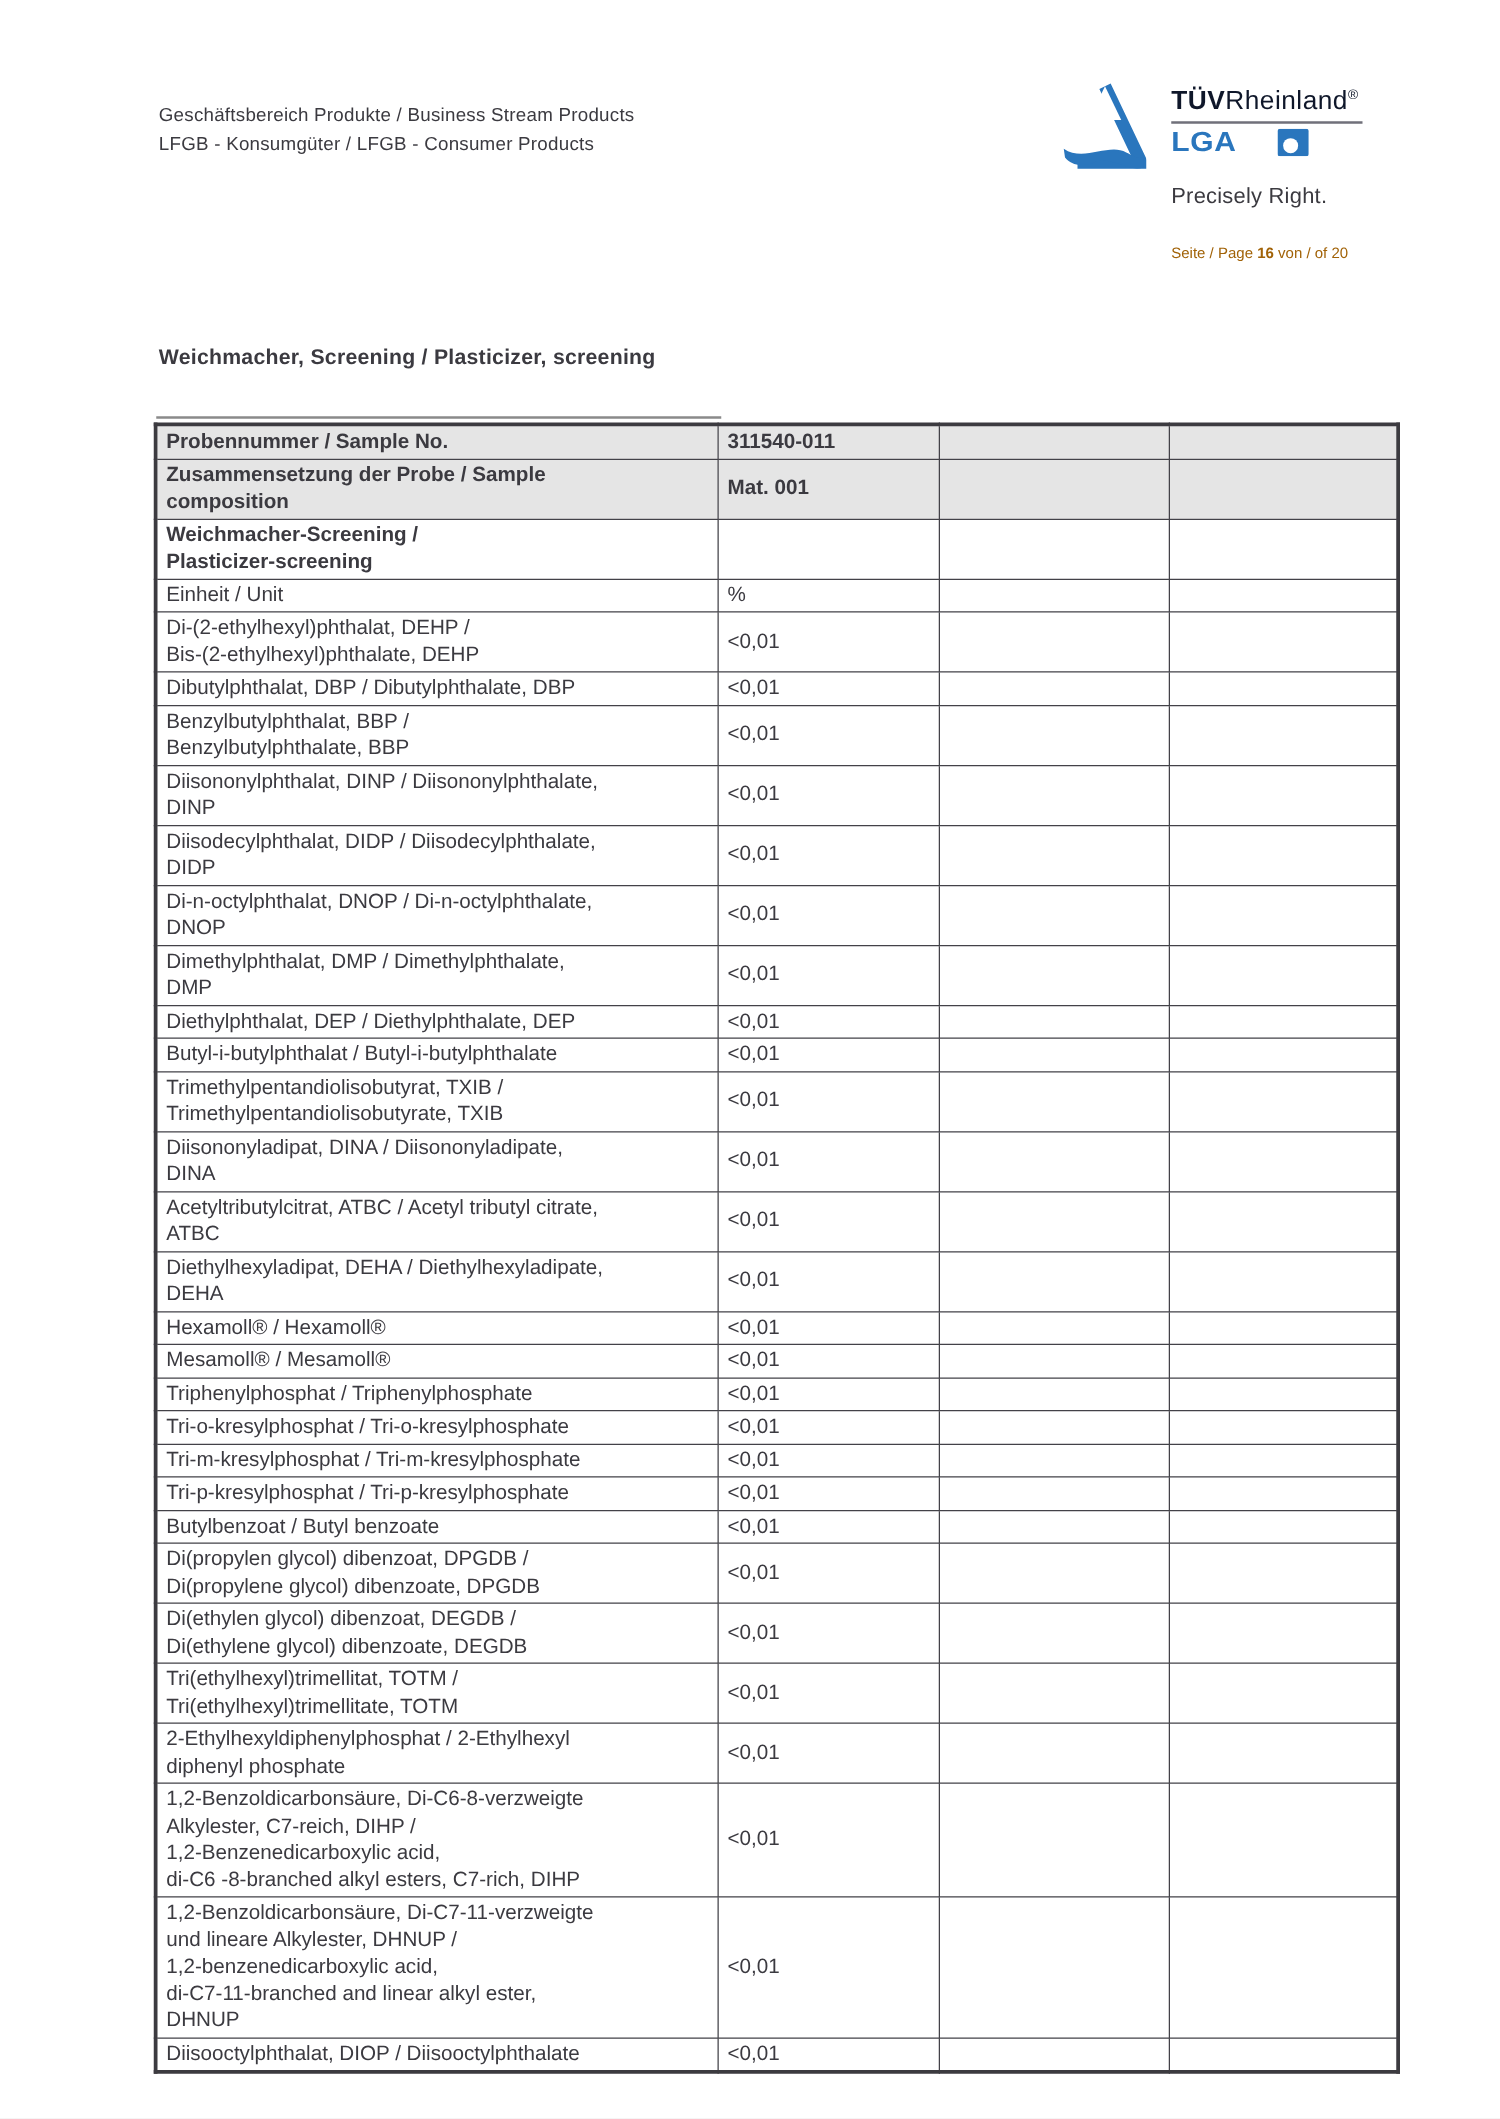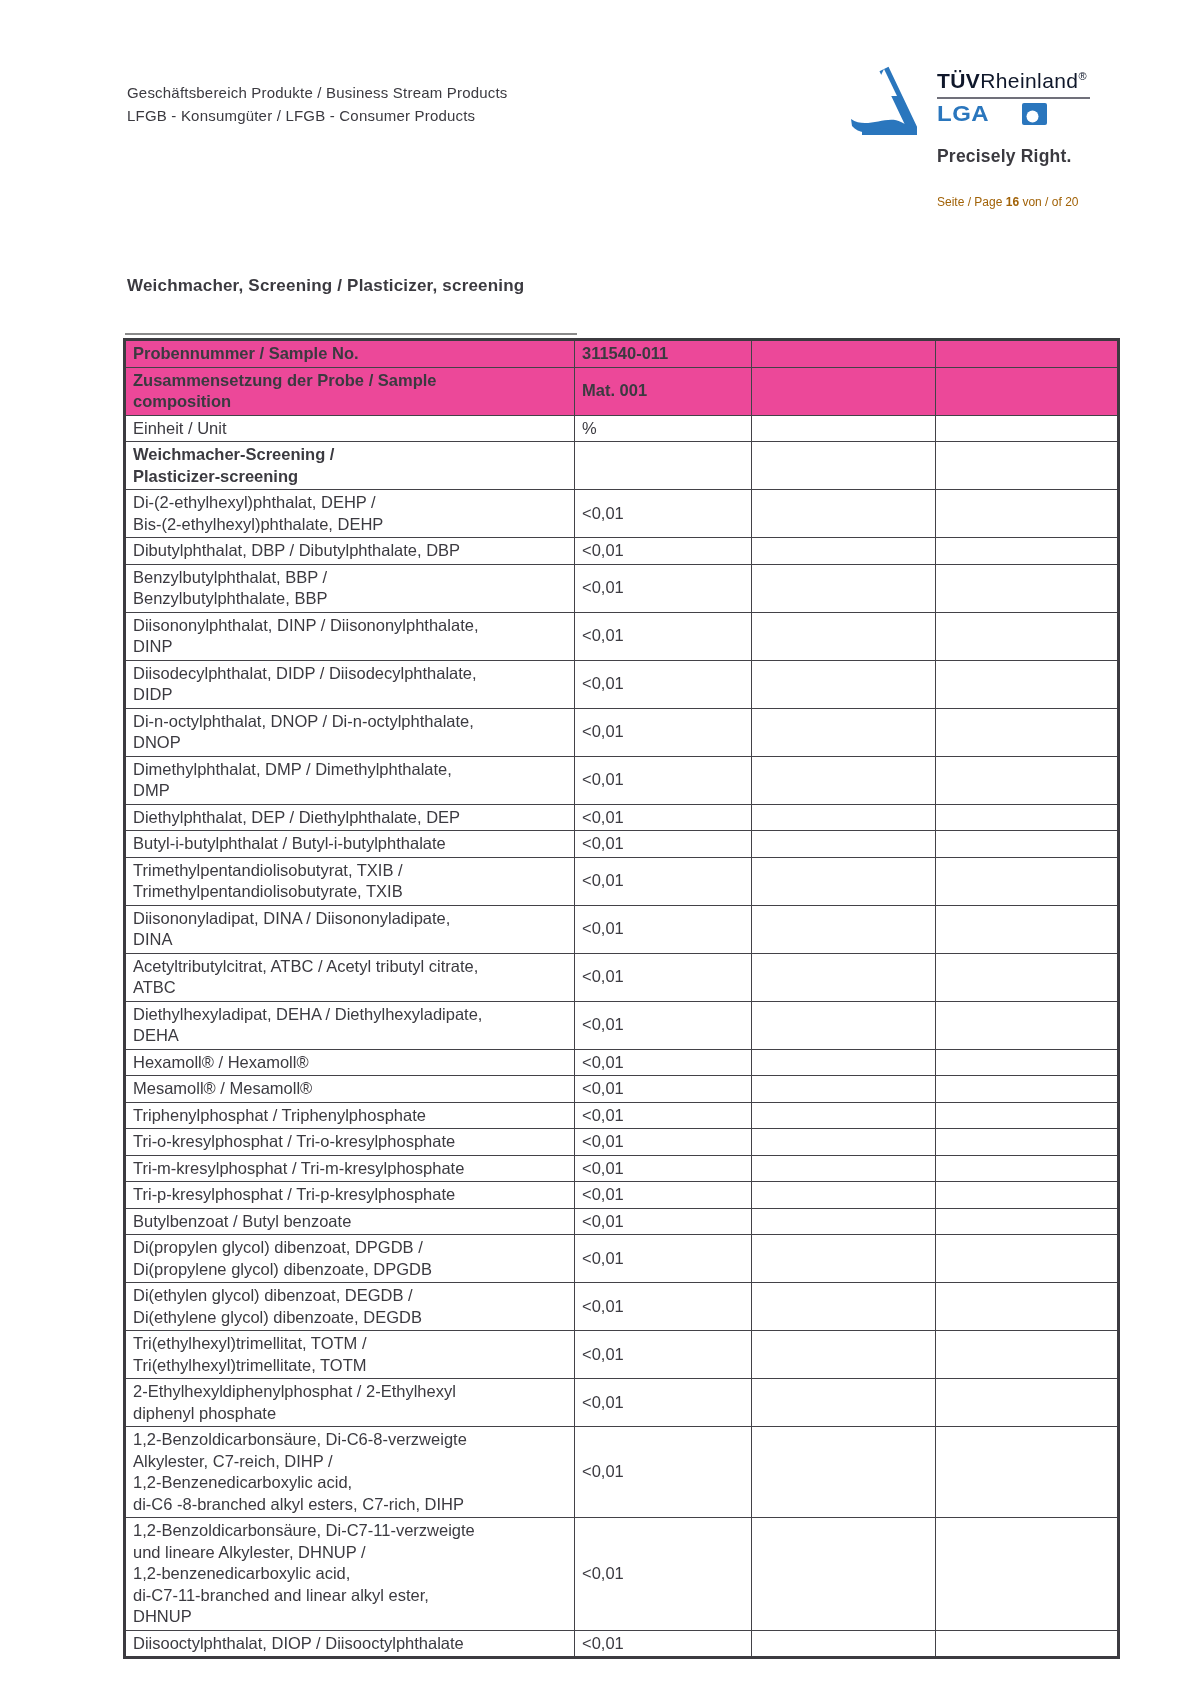--- a/index.html
+++ b/index.html
@@ -13,41 +13,41 @@
   
   .logo-tri{position:absolute;left:849px;top:64px;width:68px;height:78px;}
   .brand{position:absolute;left:937px;top:69px;width:240px;}
   .brand-line{font-size:21px;color:#0f172a;letter-spacing:.4px;white-space:nowrap;}
   .brand-tuv{font-weight:bold;}
   .brand-reg{font-size:11px;vertical-align:super;}
   .brand-rule{height:2px;background:#70707a;width:153px;margin-top:4px;}
   .lga-row{margin-top:4px;display:flex;align-items:center;gap:30px;}
   .lga-text{color:#2a76bd;font-weight:bold;font-size:24px;letter-spacing:.5px;line-height:22px;transform:scaleY(.92);}
   .lga-sq{margin-left:3px;display:block;}
-  .tagline{position:absolute;left:937px;top:146px;font-size:17.5px;font-weight:bold;color:#3b3a40;letter-spacing:.2px;}
+  .tagline{position:absolute;left:937px;top:146px;font-size:17.5px;font-weight:normal;color:#3b3a40;letter-spacing:.2px;}
   .page-ind{position:absolute;left:937px;top:195px;font-size:12px;color:#a16207;white-space:nowrap;}
   .page-ind b{font-weight:bold;}
   
   .meta{position:absolute;left:127px;top:217px;display:grid;grid-template-columns:293px auto;font-size:17px;line-height:25px;}
   
   .sec-title{position:absolute;left:127px;top:276px;font-size:17px;font-weight:bold;letter-spacing:.2px;}
   
   .artifact{position:absolute;left:125px;top:333px;width:452px;height:2px;background:#8a8a8a;}
   
   table.results{
     position:absolute;left:123px;top:338px;width:994px;
     border-collapse:collapse;table-layout:fixed;
     font-size:16.5px;line-height:21.5px;color:#3b3a40;
     border:3px solid #3c3b40;
   }
   table.results td{
     border:1.7px solid #434248;padding:2px 7px;vertical-align:middle;
     white-space:pre-line;overflow:hidden;
   }
-  tr.gray td{background:#ec4899;}
+  tr.gray td{background:#e5e5e5;}
   td.bold{font-weight:bold;}
   td.val{white-space:nowrap;}
 </style>
 </head>
 <body>
 
 <div class="page">
 
   <div class="hdr-left">
     <div>Geschäftsbereich Produkte / Business Stream Products</div>
@@ -99,29 +99,29 @@
         <td></td>
       </tr>
       <tr class="gray">
         <td class="bold">Zusammensetzung der Probe / Sample
 composition</td>
         <td class="bold val">Mat. 001</td>
         <td></td>
         <td></td>
       </tr>
       <tr>
+        <td class="bold">Weichmacher-Screening /
+Plasticizer-screening</td>
+        <td></td>
+        <td></td>
+        <td></td>
+      </tr>
+      <tr>
         <td>Einheit / Unit</td>
         <td class="val">%</td>
-        <td></td>
-        <td></td>
-      </tr>
-      <tr>
-        <td class="bold">Weichmacher-Screening /
-Plasticizer-screening</td>
-        <td></td>
         <td></td>
         <td></td>
       </tr>
     </tbody>
     <tbody>
         <tr>
       <td>Di-(2-ethylhexyl)phthalat, DEHP /
 Bis-(2-ethylhexyl)phthalate, DEHP</td>
       <td class="val">&lt;0,01</td>
       <td></td>

